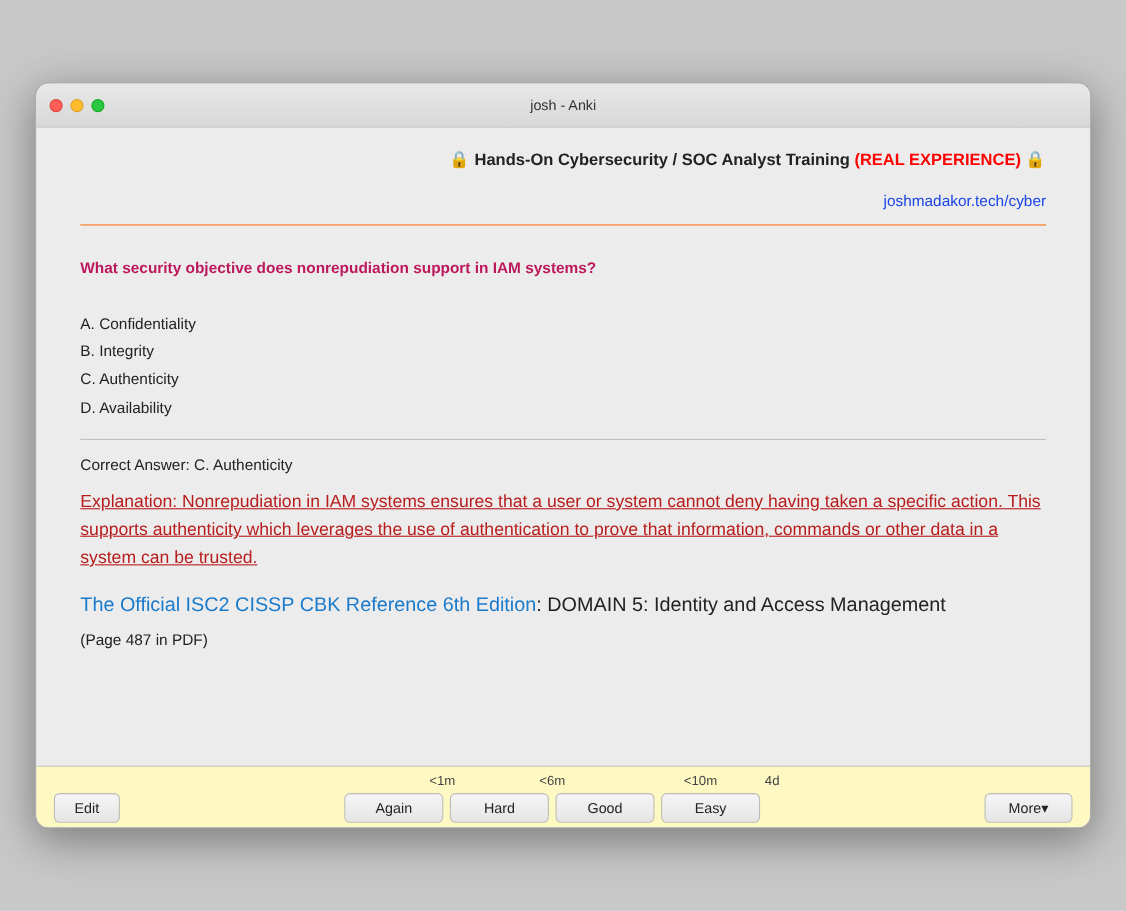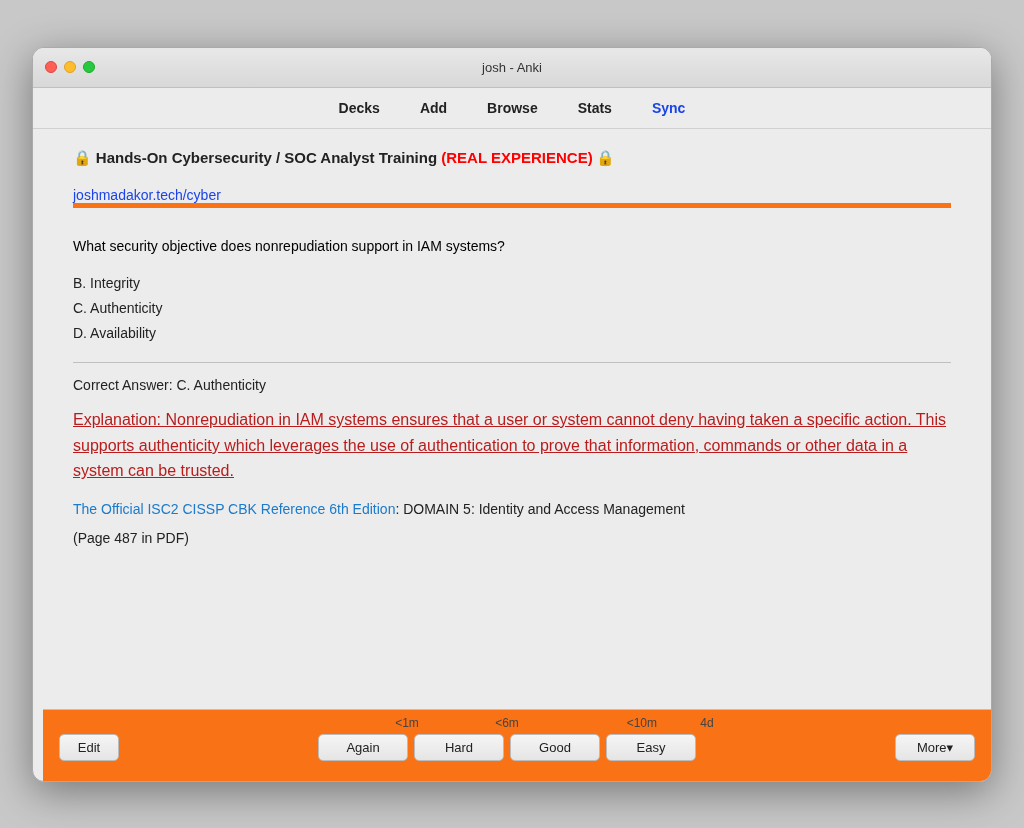--- a/index.html
+++ b/index.html
@@ -94,23 +94,24 @@
       color: #1a44e8;
     }
 
     .content-area {
       padding: 20px 40px 10px 40px;
       min-height: 580px;
       background: #ececec;
     }
 
     .card-header {
-      text-align: left;
+      text-align: right;
       margin-bottom: 16px;
-      border-bottom: 5px solid #f97316;
+      padding-bottom: 14px;
+      border-bottom: 1px solid #f97316;
     }
 
     .card-header-title {
       font-size: 15px;
       font-weight: 700;
       color: #222;
     }
 
     .card-header-title .highlight {
       color: #ff0000;
@@ -124,23 +125,24 @@
       margin-top: 20px;
     }
 
     .question-section {
       padding: 12px 0 16px 0;
       border-bottom: 1px solid #c0c0c0;
     }
 
     .question-text {
       font-size: 14px;
-      color: #000000;
-      margin-bottom: 14px;
+      color: #be185d;
+      margin-bottom: 28px;
       line-height: 1.5;
+      font-weight: bold;
     }
 
     .answer-option {
       font-size: 14px;
       color: #222;
       line-height: 1.8;
     }
 
     .answer-section {
       padding: 14px 0;
@@ -154,42 +156,41 @@
 
     .explanation-text {
       font-size: 16px;
       color: #b91c1c;
       line-height: 1.6;
       margin-bottom: 14px;
       text-decoration: underline;
     }
 
     .reference-text {
-      font-size: 14px;
+      font-size: 18px;
       color: #222;
       line-height: 1.6;
       margin-bottom: 8px;
     }
 
     .reference-link {
       color: #1a7acc;
       text-decoration: none;
     }
 
     .page-ref {
       font-size: 14px;
       color: #222;
       margin-top: 10px;
     }
 
     .bottom-bar {
-      background: #f97316;
+      background: #fef9c3;
       border-top: 1px solid #c0c0c0;
-      padding: 6px 16px 20px 16px;
-      margin-left: 10px;
+      padding: 6px 16px 4px 16px;
     }
 
     .timing-row {
       display: flex;
       justify-content: center;
       gap: 0;
       margin-bottom: 4px;
       padding-left: 80px;
     }
 
@@ -242,40 +243,34 @@
 
   <div class="titlebar">
     <div class="traffic-lights">
       <div class="traffic-light close"></div>
       <div class="traffic-light minimize"></div>
       <div class="traffic-light maximize"></div>
     </div>
     <span class="titlebar-text">josh - Anki</span>
   </div>
 
-  <div class="menubar">
-    <span class="menubar-item">Decks</span>
-    <span class="menubar-item">Add</span>
-    <span class="menubar-item">Browse</span>
-    <span class="menubar-item">Stats</span>
-    <span class="menubar-item active">Sync</span>
-  </div>
 
   <div class="content-area">
 
     <div class="card-header">
       <div class="card-header-title">
         <span>🔒</span>
         <span>Hands-On Cybersecurity / SOC Analyst Training </span><span class="highlight">(REAL EXPERIENCE)</span><span> 🔒</span>
       </div>
       <a class="card-header-link">joshmadakor.tech/cyber</a>
     </div>
 
     <div class="question-section">
       <div class="question-text">What security objective does nonrepudiation support in IAM systems?</div>
+      <div class="answer-option">A. Confidentiality</div>
       <div class="answer-option">B. Integrity</div>
       <div class="answer-option">C. Authenticity</div>
       <div class="answer-option">D. Availability</div>
     </div>
 
     <div class="answer-section">
       <div class="correct-answer">Correct Answer: C. Authenticity</div>
       <div class="explanation-text">Explanation: Nonrepudiation in IAM systems ensures that a user or system cannot deny having taken a specific action. This supports authenticity which leverages the use of authentication to prove that information, commands or other data in a system can be trusted.</div>
       <div class="reference-text">
         <a class="reference-link">The Official ISC2 CISSP CBK Reference 6th Edition</a><span>: DOMAIN 5: Identity and Access Management</span>

